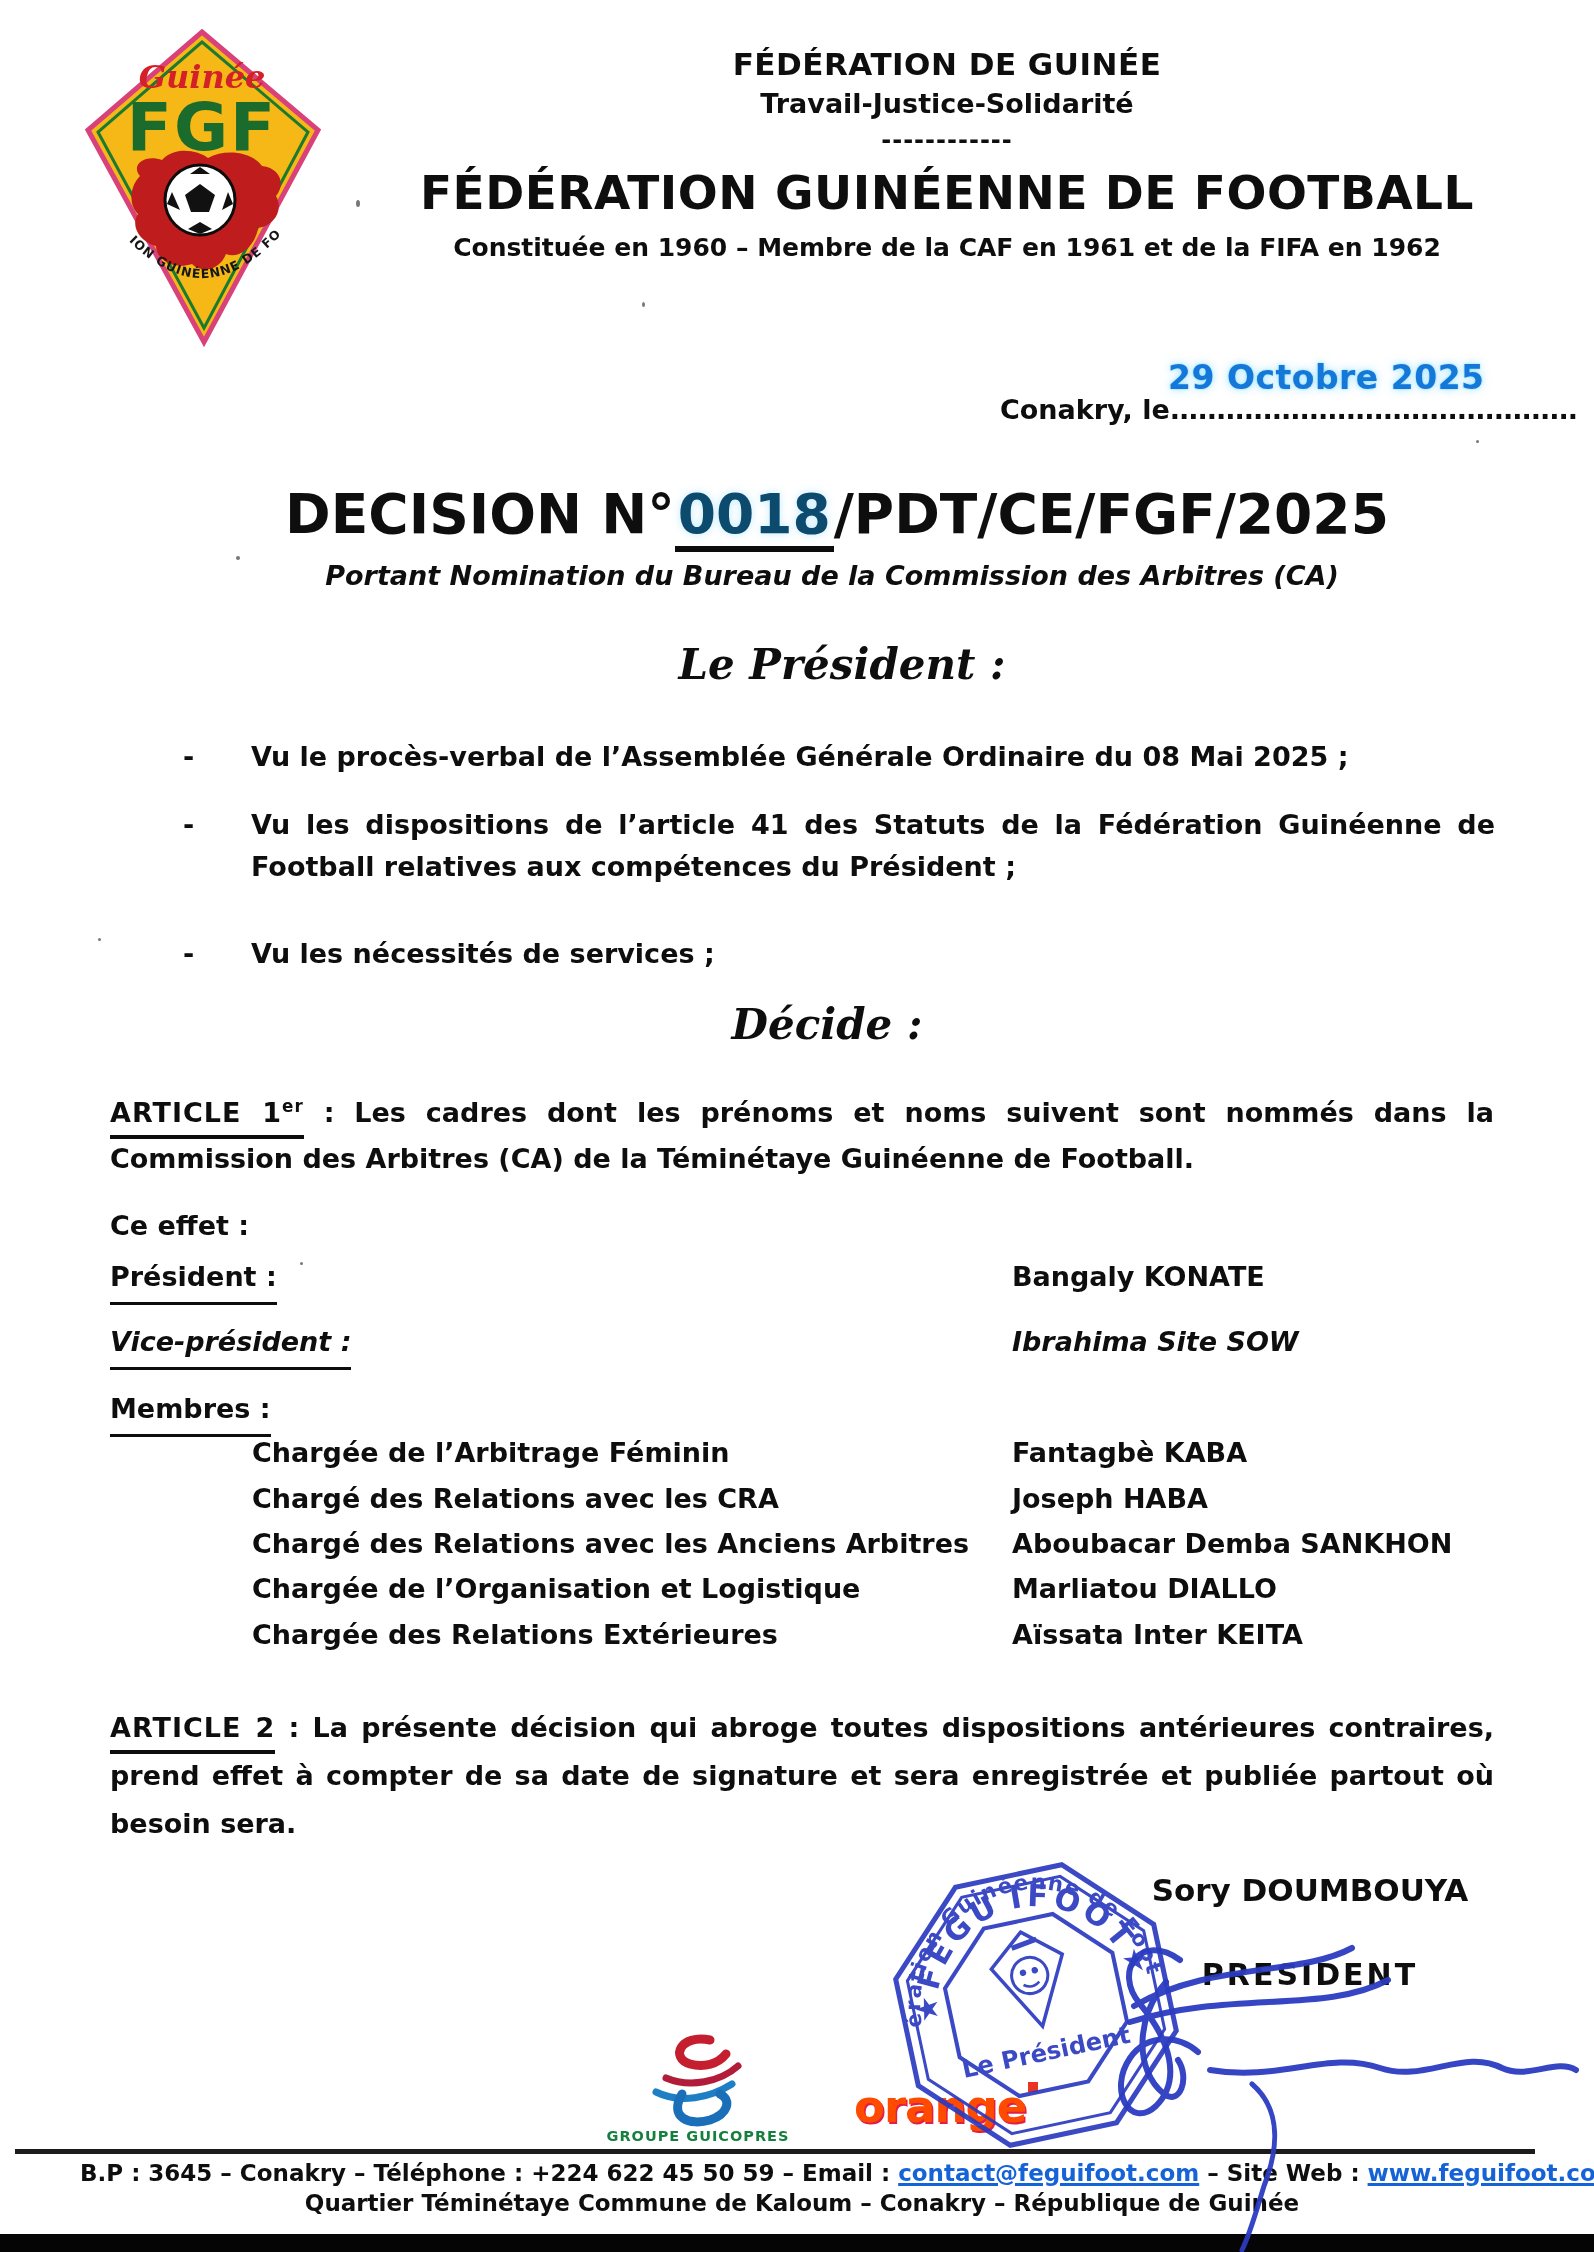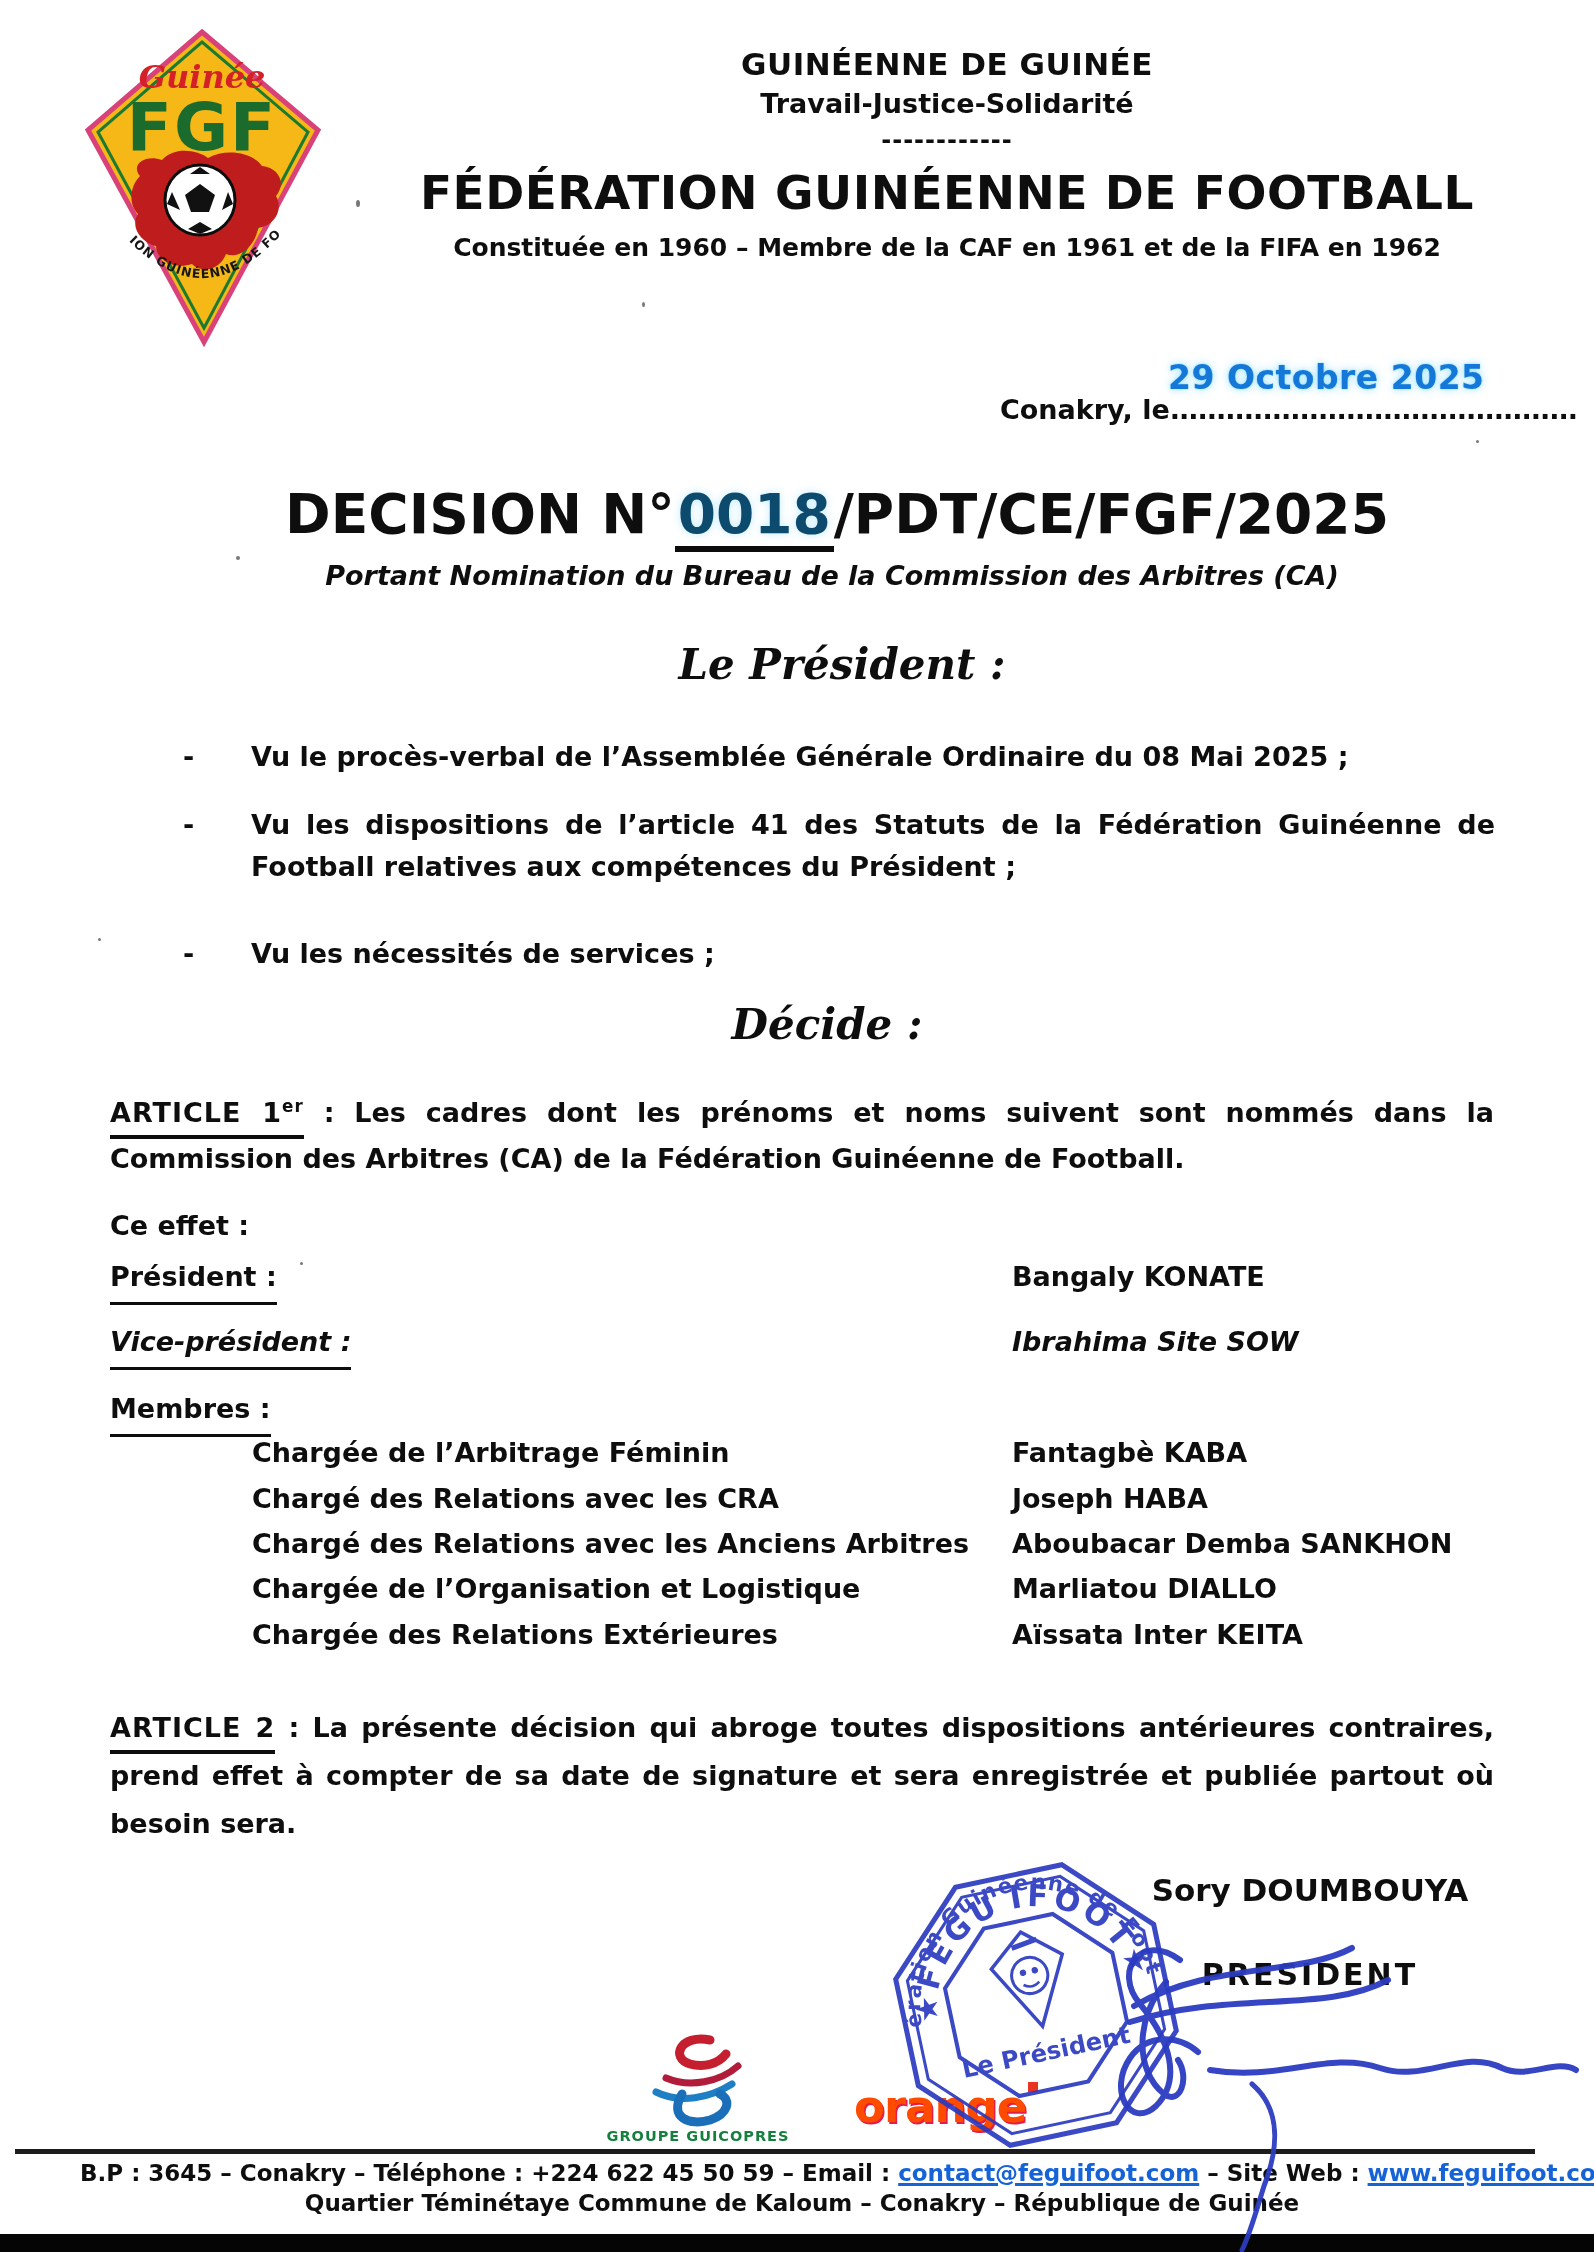--- a/index.html
+++ b/index.html
@@ -111,21 +111,21 @@
     <polygon points="102,166 110,184 97,178" fill="#111111"></polygon>
     <polygon points="118,203 130,196 142,203 130,208" fill="#111111"></polygon>
   </g>
   <path id="crestArc" d="M 56,212 Q 132,292 208,212" fill="none"></path>
   <text font-size="12.5" font-weight="bold" fill="#161616" letter-spacing="1">
     <textPath href="#crestArc" startOffset="50%" text-anchor="middle">FÉDÉRATION GUINÉENNE DE FOOTBALL</textPath>
   </text>
 </svg>
 
 <div class="abs header-block">
-  <div class="republic">GUINÉENNE DE GUINÉE</div>
+  <div class="republic">FÉDÉRATION DE GUINÉE</div>
   <div class="motto">Travail-Justice-Solidarité</div>
   <div class="divider">------------</div>
   <div class="federation">FÉDÉRATION GUINÉENNE DE FOOTBALL</div>
   <div class="constitution">Constituée en 1960 – Membre de la CAF en 1961 et de la FIFA en 1962</div>
 </div>
 
 <div class="abs dateline">
   <div class="date-value">29 Octobre 2025</div>
   <div class="conakry-row">
     <span>Conakry, le</span><span class="leader-dots">............................................</span>
@@ -150,21 +150,21 @@
   </div>
   <div class="bullet">
     <span class="dash">-</span>
     <span class="btxt">Vu les nécessités de services ;</span>
   </div>
 </div>
 
 <div class="abs decide-heading script-heading">Décide :</div>
 
 <div class="abs article article1 body-text">
-  <span class="article-label"><span>ARTICLE 1</span><sup>er</sup></span><span> : </span><span>Les cadres dont les prénoms et noms suivent sont nommés dans la </span><strong>Commission des Arbitres (CA)</strong><span> de la Fédération Guinéenne de Football.</span>
+  <span class="article-label"><span>ARTICLE 1</span><sup>er</sup></span><span> : </span><span>Les cadres dont les prénoms et noms suivent sont nommés dans la </span><strong>Commission des Arbitres (CA)</strong><span> de la Téminétaye Guinéenne de Football.</span>
 </div>
 
 <div class="abs ce-sont body-text">Ce effet :</div>
 
 <div class="abs role-col row-president body-text">
   <span class="role-underlined">Président :</span>
 </div>
 <div class="abs name-col row-president body-text">Bangaly KONATE</div>
 
 <div class="abs role-col row-vice body-text">

